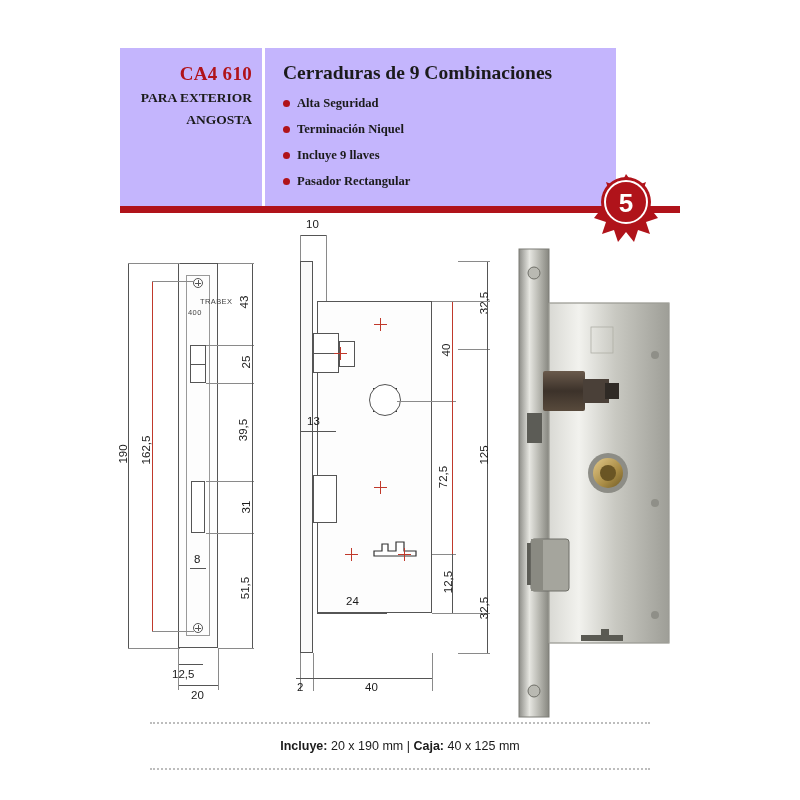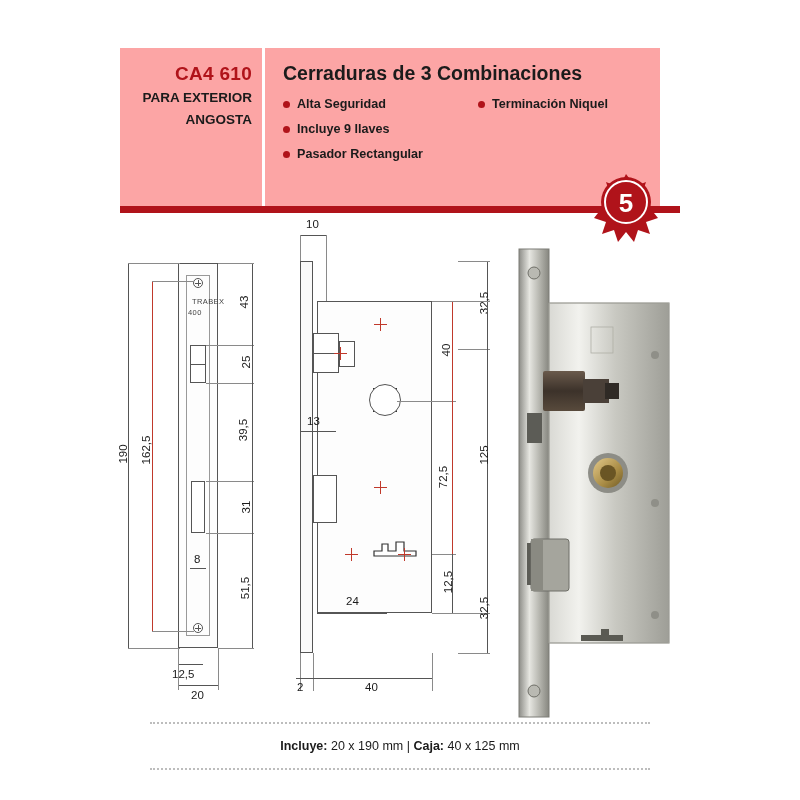--- a/index.html
+++ b/index.html
@@ -7,23 +7,24 @@
   body {
     width:800px; height:800px;
     background:#ffffff;
     font-family:"Liberation Sans", sans-serif;
     overflow:hidden;
     position:relative;
   }
 
   
   .header {
-    position:absolute; left:120px; top:48px; width:540px; height:158px;
-    background:#fca5a5;
+    position:absolute; left:120px; top:48px; width:496px; height:158px;
+    background:#c4b5fd;
     display:flex;
+    font-family:Liberation Serif, serif;
   }
   .header-left {
     width:145px; flex:none;
     padding:14px 10px 0 0;
     text-align:right;
     border-right:3px solid #ffffff;
   }
   .model-code {
     color:#b0131a; font-weight:bold; font-size:19px; letter-spacing:.3px;
     line-height:1.25;
@@ -137,21 +138,21 @@
 </head>
 <body>
 
 <div class="header">
   <div class="header-left">
     <div class="model-code">CA4 610</div>
     <div class="model-sub">PARA EXTERIOR</div>
     <div class="model-sub">ANGOSTA</div>
   </div>
   <div class="header-right">
-    <div class="header-title">Cerraduras de 3 Combinaciones</div>
+    <div class="header-title">Cerraduras de 9 Combinaciones</div>
     <div class="feat-grid">
       <div class="feat col1">
         <span class="bullet"></span>
         <span>Alta Seguridad</span>
       </div>
       <div class="feat col2">
         <span class="bullet"></span>
         <span>Terminación Niquel</span>
       </div>
       <div class="feat col2">
@@ -184,21 +185,21 @@
 </div>
 
 <div class="drawing">
 
   <div class="plate-outer"></div>
   <div class="plate-inner"></div>
 
   <div class="plate-screw" style="left:193px; top:65px;"></div>
   <div class="plate-screw" style="left:193px; top:410px;"></div>
 
-  <div class="brand-txt" style="left:192px; top:84px;">TRABEX</div>
+  <div class="brand-txt" style="left:200px; top:84px;">TRABEX</div>
   <div class="brand-txt" style="left:188px; top:95px;">400</div>
 
   <div class="plate-slot" style="left:190px; top:132px; width:16px; height:38px;"></div>
   <div class="ln h" style="left:190px; top:151px; width:16px;"></div>
 
   <div class="plate-slot" style="left:191px; top:268px; width:14px; height:52px;"></div>
 
   <div class="ln v" style="left:128px; top:50px; height:385px;"></div>
   <div class="ln h thin" style="left:128px; top:50px; width:52px;"></div>
   <div class="ln h thin" style="left:128px; top:435px; width:52px;"></div>

